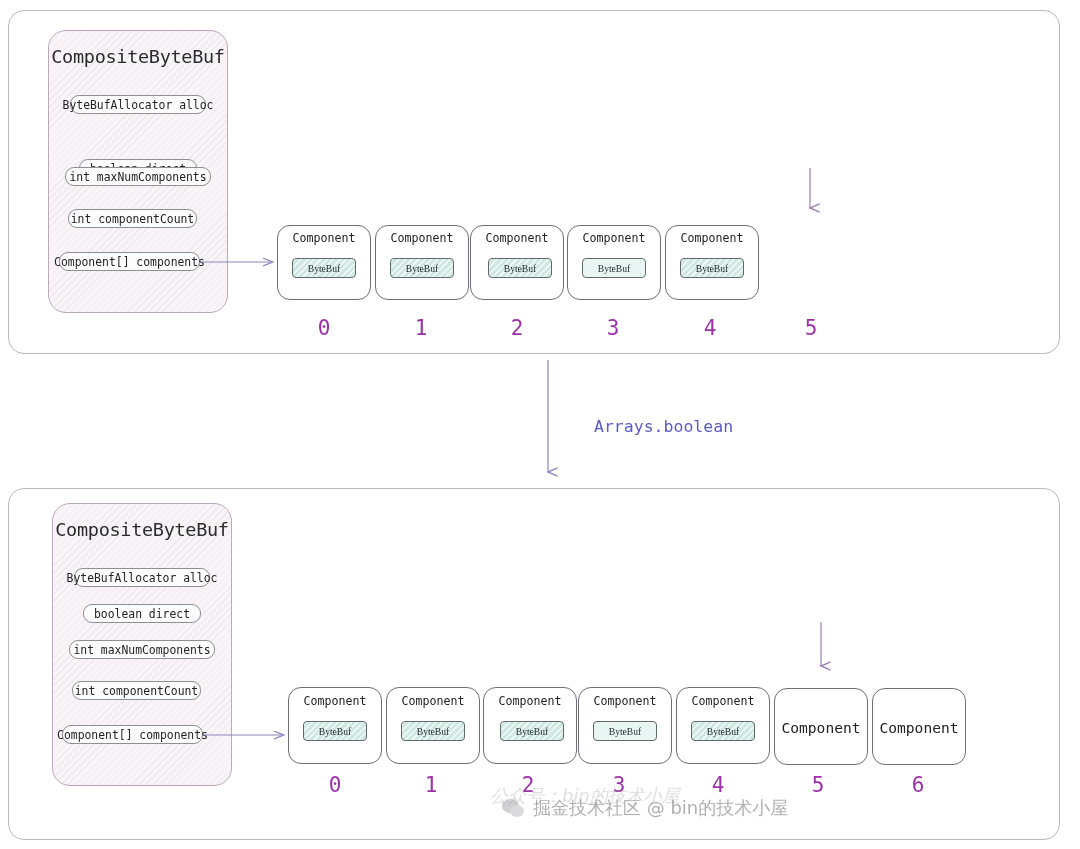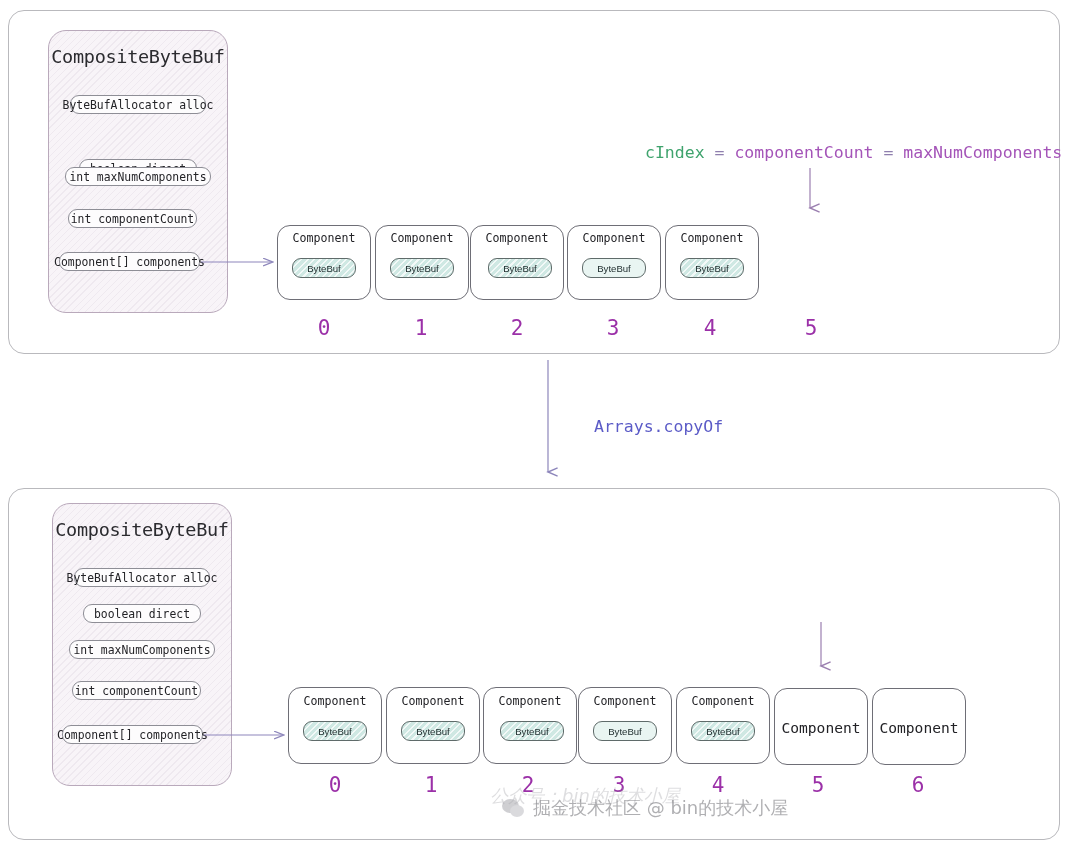--- a/index.html
+++ b/index.html
@@ -96,28 +96,28 @@
     font-size: 11.6px;
     color: #222226;
     font-family: "DejaVu Sans Mono", monospace;
   }
   .comp-label.big {
     font-size: 14.6px;
   }
   .bytebuf {
     position: absolute;
     border: 1.4px solid #5f6b6a;
-    border-radius: 9px;
+    border-radius: 4px;
     box-sizing: border-box;
     display: flex;
     align-items: center;
     justify-content: center;
     font-size: 9.6px;
     color: #1d2b2c;
-    font-family: Liberation Sans, sans-serif;
+    font-family: Liberation Serif, serif;
     background: #d6ebe7;
   }
   .bytebuf.hatched {
     background:
       repeating-linear-gradient(
         -45deg,
         rgba(255,255,255,0.75) 0px,
         rgba(255,255,255,0.75) 1.5px,
         rgba(255,255,255,0) 1.5px,
         rgba(255,255,255,0) 4.5px
@@ -208,23 +208,20 @@
 
   <div class="cbb-card" id="cbb-top" style="left:48px; top:30px; width:180px; height:283px;">
   </div>
   <div class="cbb-title" style="left:48px; top:46px; width:180px;">CompositeByteBuf</div>
   <div class="field" style="left:70px;  top:95px;  width:136px; height:19px;">ByteBufAllocator alloc</div>
   <div class="field" style="left:79px;  top:159px; width:118px; height:19px;">boolean direct</div>
   <div class="field" style="left:65px;  top:167px; width:146px; height:19px; top:167px;">int maxNumComponents</div>
   <div class="field" style="left:68px;  top:209px; width:129px; height:19px;">int componentCount</div>
   <div class="field" style="left:59px;  top:252px; width:141px; height:19px;">Component[] components</div>
 
-  <div class="formula" style="left:645px; top:145px;">
-    <span class="tok-green">cIndex</span><span>&nbsp;</span><span class="tok-eq">=</span><span>&nbsp;</span><span class="tok-purple">componentCount</span><span>&nbsp;</span><span class="tok-eq">=</span><span>&nbsp;</span><span class="tok-purple">maxNumComponents</span>
-  </div>
 
   <div class="comp" style="left:277px; top:225px; width:94px; height:75px;"></div>
   <div class="comp-label" style="left:277px; top:231px; width:94px;">Component</div>
   <div class="bytebuf hatched" style="left:292px; top:258px; width:64px; height:20px;">ByteBuf</div>
 
   <div class="comp" style="left:375px; top:225px; width:94px; height:75px;"></div>
   <div class="comp-label" style="left:375px; top:231px; width:94px;">Component</div>
   <div class="bytebuf hatched" style="left:390px; top:258px; width:64px; height:20px;">ByteBuf</div>
 
   <div class="comp" style="left:470px; top:225px; width:94px; height:75px;"></div>
@@ -239,21 +236,21 @@
   <div class="comp-label" style="left:665px; top:231px; width:94px;">Component</div>
   <div class="bytebuf hatched" style="left:680px; top:258px; width:64px; height:20px;">ByteBuf</div>
 
   <div class="idx" style="left:297px; top:318px; width:54px;">0</div>
   <div class="idx" style="left:394px; top:318px; width:54px;">1</div>
   <div class="idx" style="left:490px; top:318px; width:54px;">2</div>
   <div class="idx" style="left:586px; top:318px; width:54px;">3</div>
   <div class="idx" style="left:683px; top:318px; width:54px;">4</div>
   <div class="idx" style="left:784px; top:318px; width:54px;">5</div>
 
-  <div class="caption" style="left:594px; top:419px;">Arrays.copyOf</div>
+  <div class="caption" style="left:594px; top:419px;">Arrays.boolean</div>
 
   <div class="panel" id="panel-bottom"></div>
 
   <div class="cbb-card" id="cbb-bot" style="left:52px; top:503px; width:180px; height:283px;"></div>
   <div class="cbb-title" style="left:52px; top:519px; width:180px;">CompositeByteBuf</div>
   <div class="field" style="left:74px;  top:568px; width:136px; height:19px;">ByteBufAllocator alloc</div>
   <div class="field" style="left:83px;  top:604px; width:118px; height:19px;">boolean direct</div>
   <div class="field" style="left:69px;  top:640px; width:146px; height:19px;">int maxNumComponents</div>
   <div class="field" style="left:72px;  top:681px; width:129px; height:19px;">int componentCount</div>
   <div class="field" style="left:62px;  top:725px; width:141px; height:19px;">Component[] components</div>

